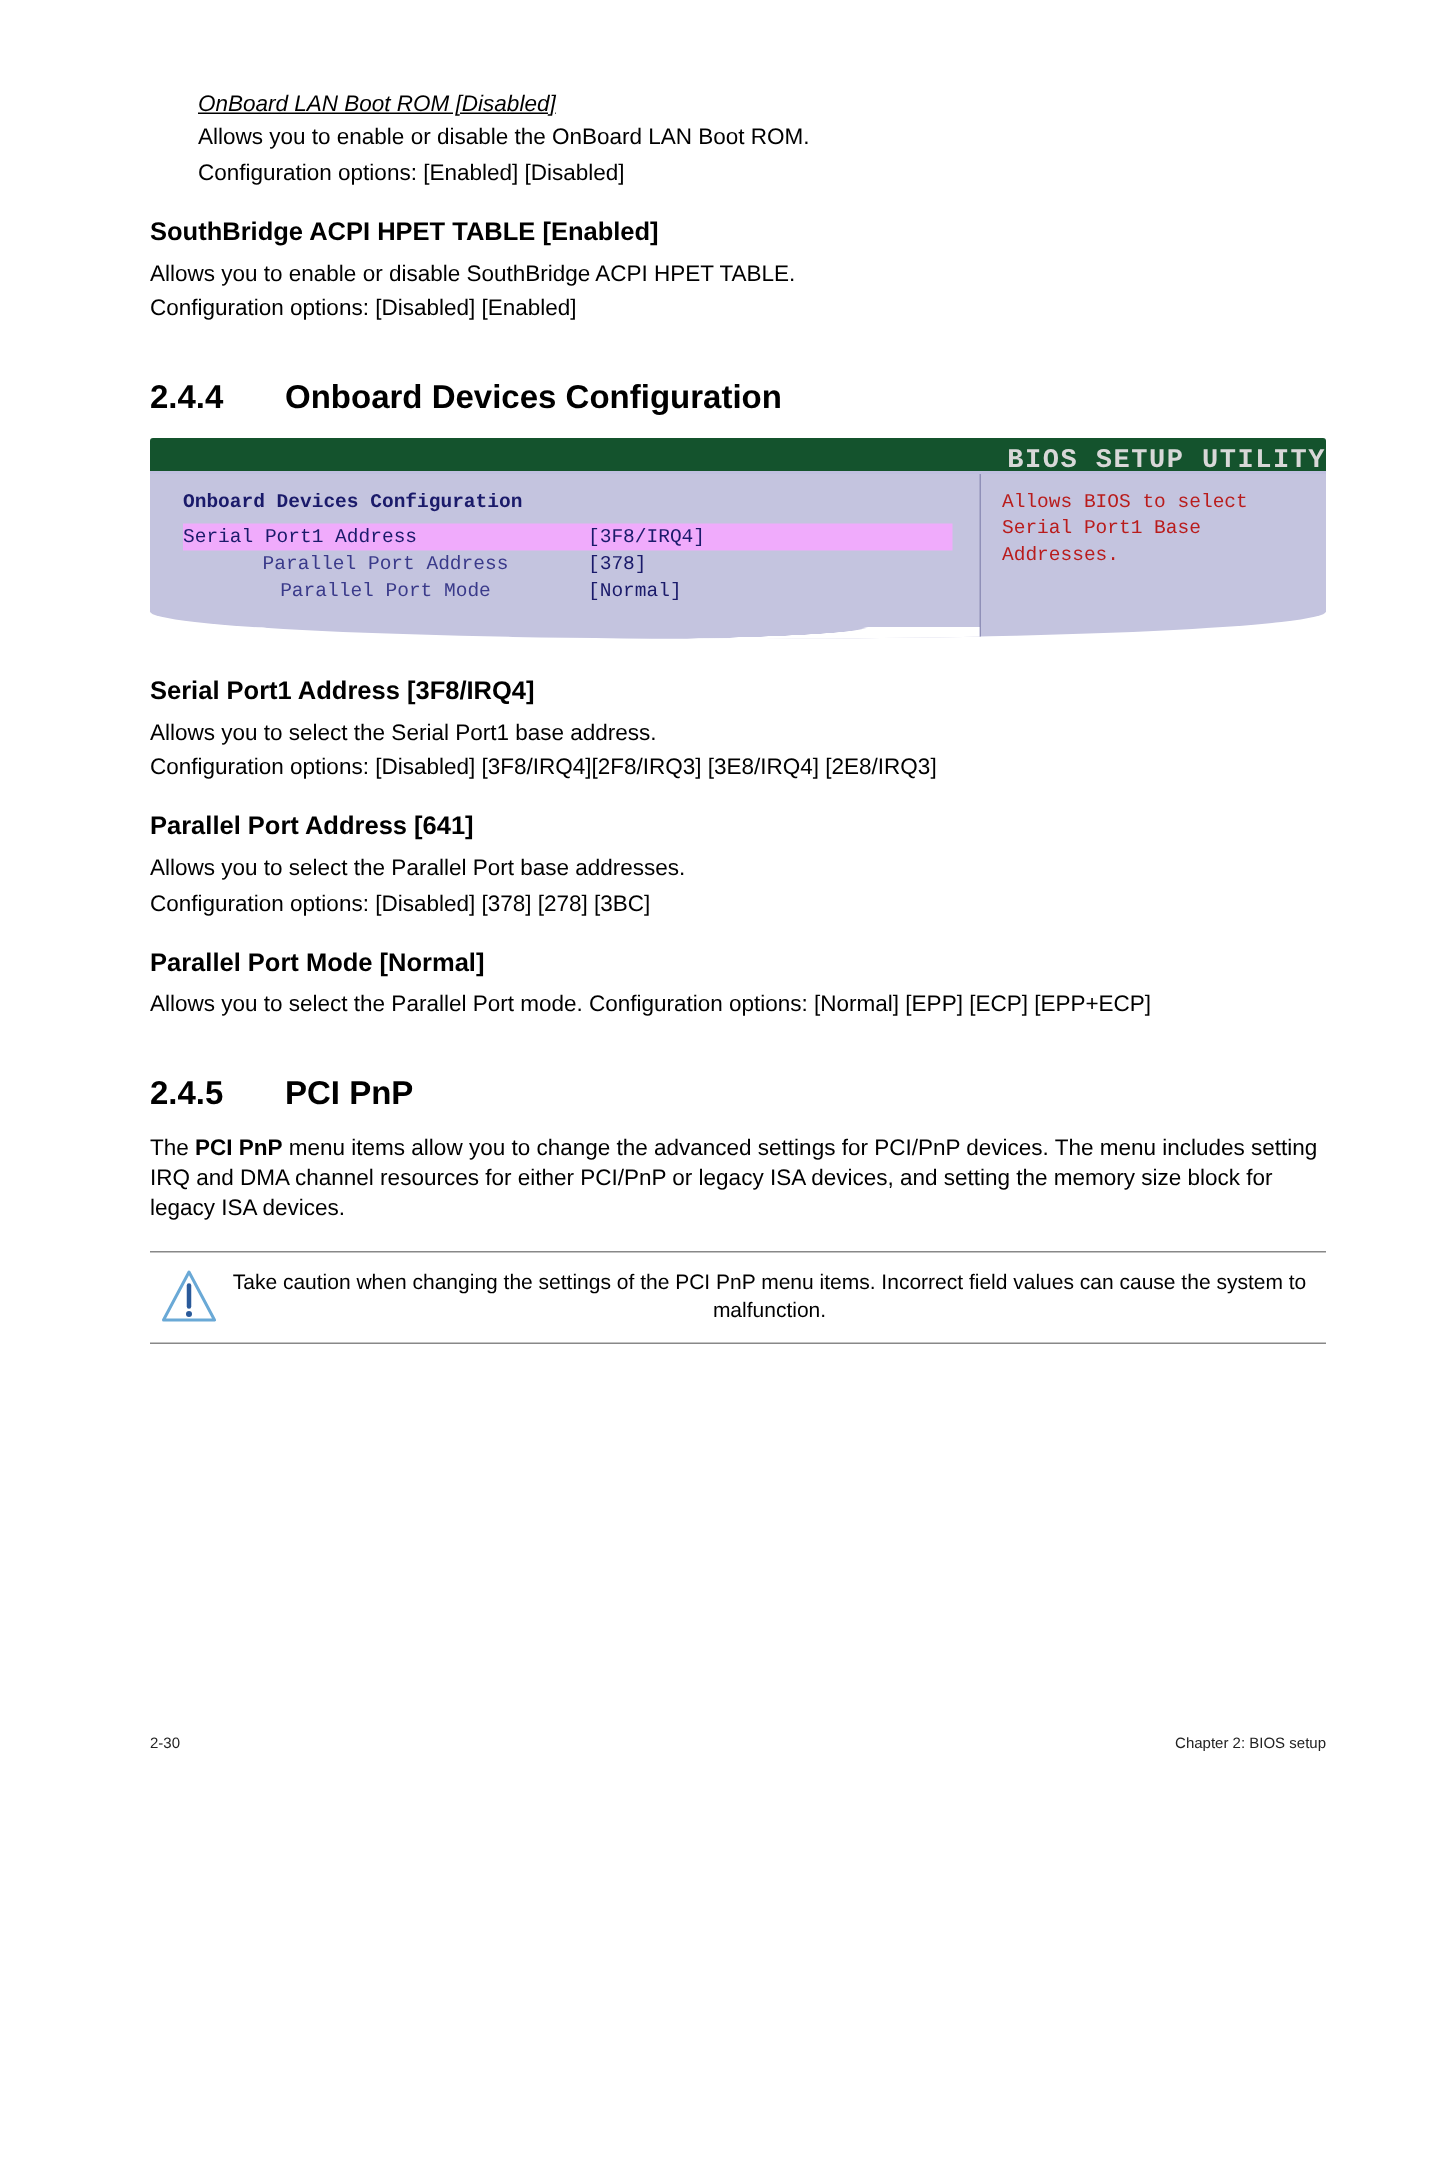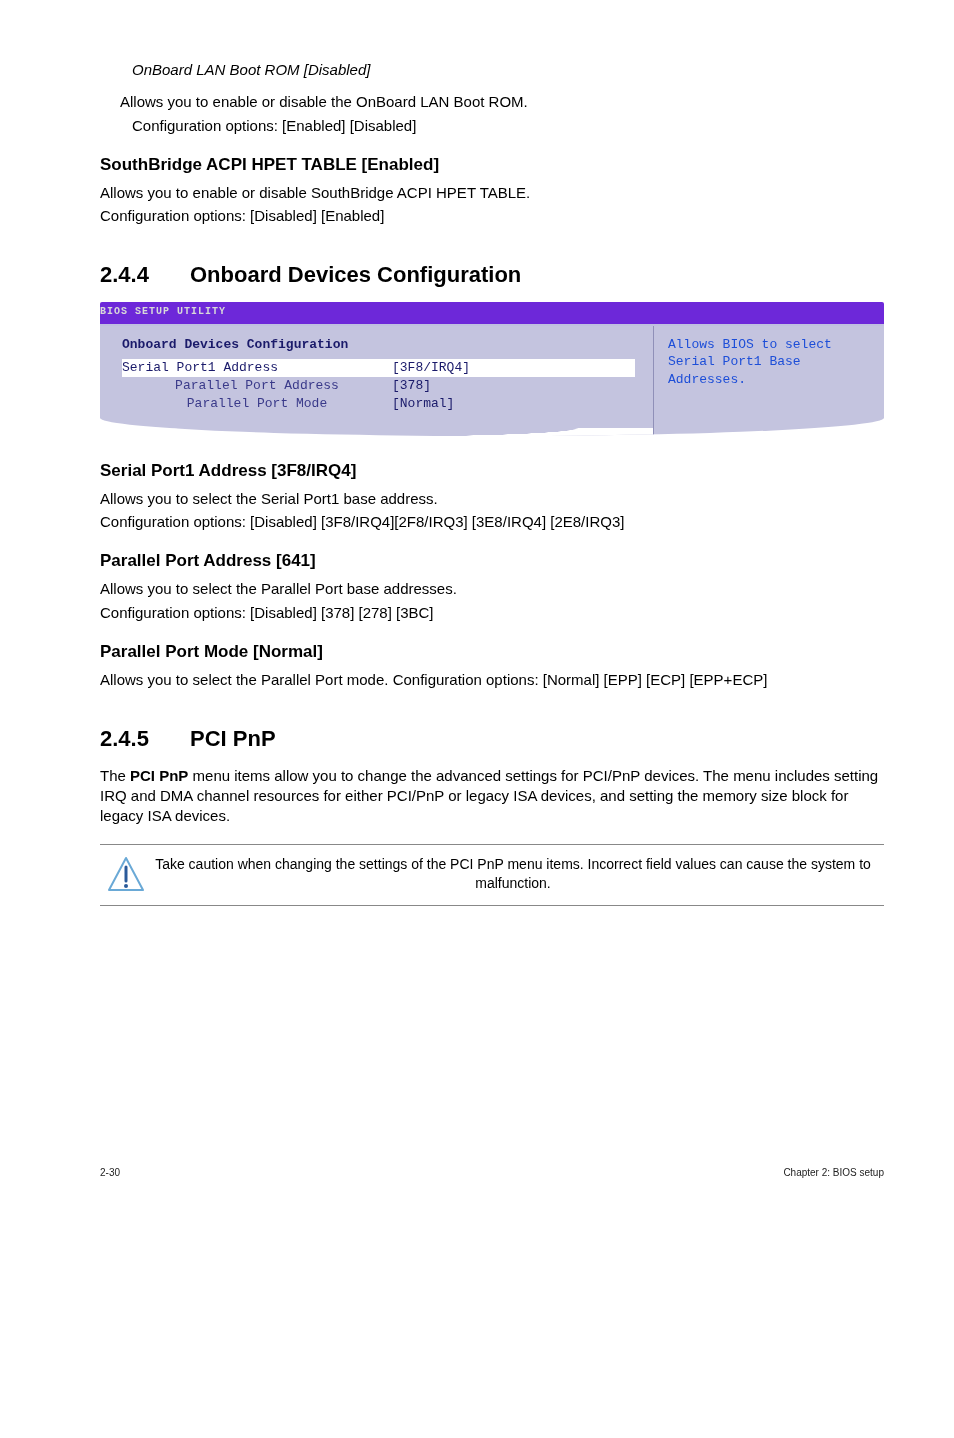--- a/index.html
+++ b/index.html
@@ -6,38 +6,38 @@
   body {
     font-family: Arial, Helvetica, sans-serif;
     background: #fff;
     color: #000;
     width: 954px;
     margin: 0 auto;
     padding: 60px 70px 20px 100px;
     font-size: 15px;
     line-height: 1.35;
   }
-  .para-indent { margin-left: 20px; margin-bottom: 3px; }
+  .para-indent { margin-left: 32px; margin-bottom: 3px; }
   .para-indent-last { margin-left: 32px; margin-bottom: 18px; }
-  .subhead-italic-underline { font-style: italic; margin-left: 32px; margin-bottom: 12px; }
+  .subhead-italic-underline { font-style: italic; text-decoration: underline; margin-left: 32px; margin-bottom: 2px; }
   h3.bold-head { font-weight: bold; font-size: 17px; margin-bottom: 6px; margin-top: 6px; }
   h2.section-head { font-weight: bold; font-size: 22px; margin-top: 34px; margin-bottom: 12px; }
   .sec-num { display: inline-block; width: 90px; }
   p.body { margin-bottom: 3px; }
   p.body-last { margin-bottom: 18px; }
 
   
   .bios-wrap { width: 100%; margin: 10px 0 24px 0; }
   .bios-header {
-    background: #6d28d9;
+    background: #14532d;
     color: #d8d8d8;
     font-family: "Courier New", monospace;
     font-weight: bold;
-    font-size: 10px;
-    text-align: left;
+    font-size: 18px;
+    text-align: right;
     padding: 3px 0 0 0;
     height: 22px;
     border-top-left-radius: 2px;
     border-top-right-radius: 2px;
     letter-spacing: 1px;
   }
   .bios-tabrow {
     background: #2a2aa6;
     height: 22px;
     position: relative;
@@ -75,29 +75,29 @@
     position: absolute;
     left: 0; right: 0; bottom: -6px;
     height: 14px;
     background: radial-gradient(ellipse 60% 100% at 50% 0%, rgba(0,0,0,0) 60%, #fff 61%);
     pointer-events: none;
   }
   .bios-right {
     width: 230px;
     background: #c4c4df;
     padding: 10px 14px 22px 14px;
-    color: #1d4ed8;
+    color: #b91c1c;
     min-height: 110px;
     position: relative;
   }
   .bios-left .title-row { color: #1a1a6a; font-weight: bold; margin-bottom: 6px; }
   .bios-row { display: flex; }
   .bios-label { width: 270px; }
   .bios-val { color: #1a1a6a; }
-  .bios-row.selected { background: #ffffff; }
+  .bios-row.selected { background: #f0abfc; }
   .bios-row.selected .bios-label { color: #1a1a6a; }
   .bios-row.selected .bios-val { color: #1a1a6a; }
   .bios-row.normal .bios-label { color: #3a3a8a; text-align: center; }
   .bios-row.normal .bios-val { color: #1a1a6a; }
   .bios-curve {
     position: relative;
     overflow: hidden;
     border-bottom-left-radius: 60% 22px;
     border-bottom-right-radius: 60% 22px;
   }

